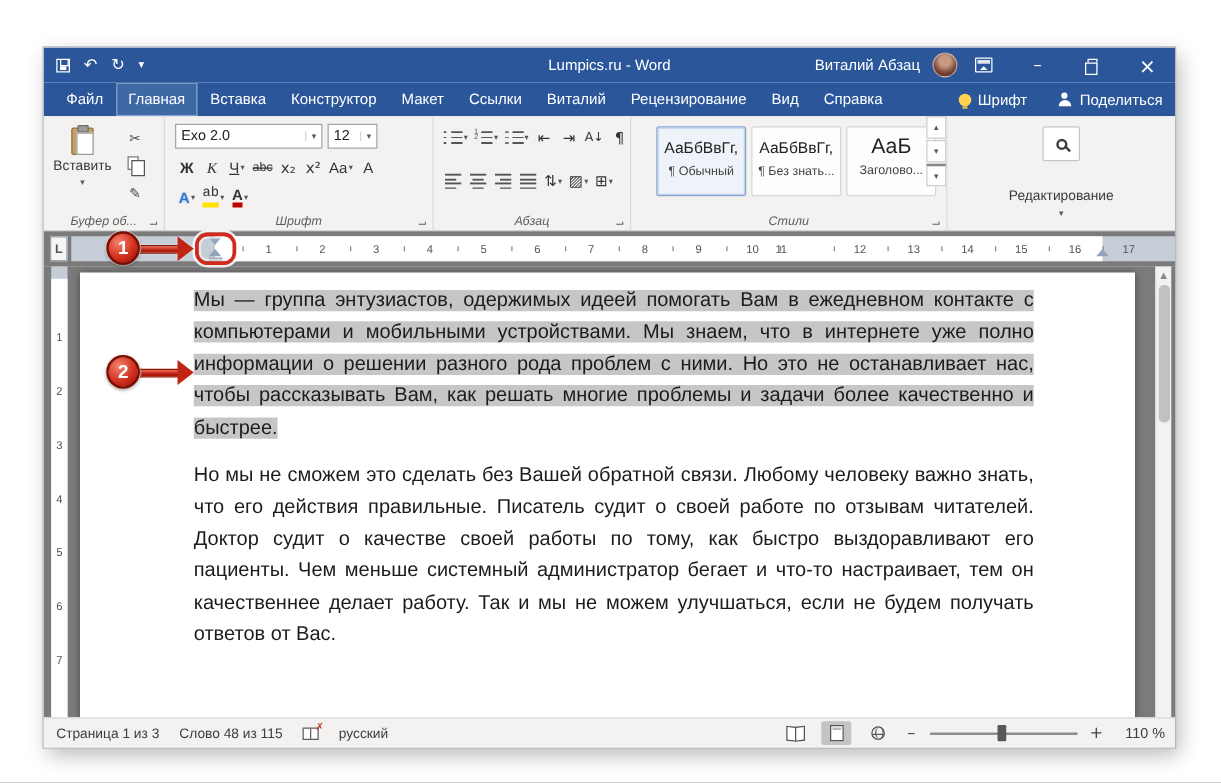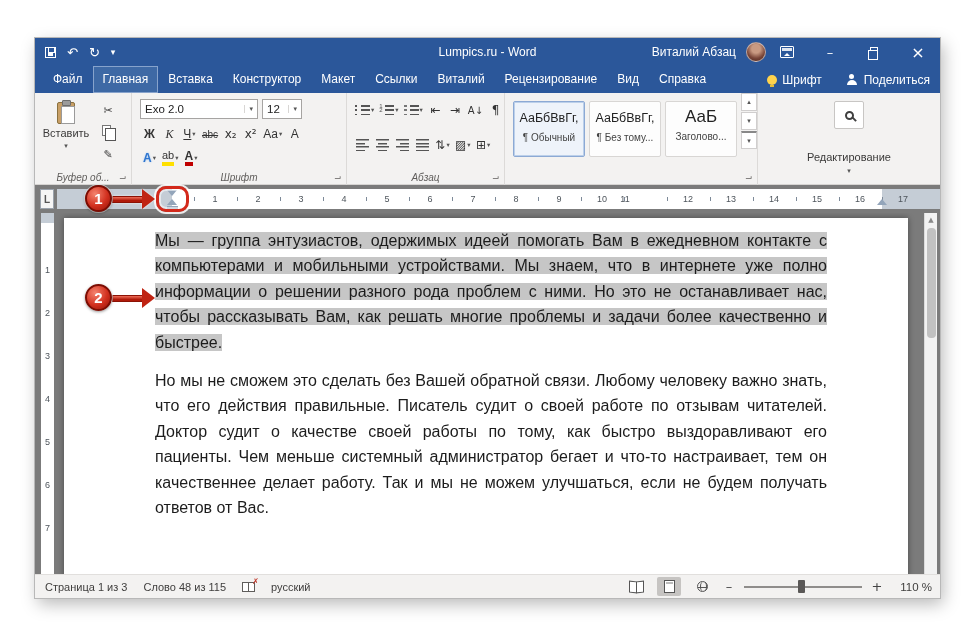--- a/index.html
+++ b/index.html
@@ -75,41 +75,41 @@
   .frow.r2 { top: 31px; } .frow.r3 { top: 55px; }
   .prow { position: absolute; left: 6px; display: flex; gap: 1px; align-items: center; }
   .prow.r1 { top: 7px; } .prow.r2 { top: 42px; }
   .rbtn { height: 20px; min-width: 19px; display: flex; align-items: center; justify-content: center; color: #333; font-size: 12px; border-radius: 2px; padding: 0 2px; }
   .rbtn .dd { font-size: 6.5px; margin-left: 1px; color: #555; }
   .rbtn.b { font-weight: bold; }
   .rbtn.i { font-style: italic; font-family: "Liberation Serif", serif; }
   .rbtn .ul { text-decoration: underline; }
   .rbtn.st { font-size: 10px; text-decoration: line-through; }
   .fx-a { color: #2e75cf; text-shadow: 0 0 2px #9cc3f0; font-weight: bold; }
-  .hl-ab { border-bottom: 4px solid #ffe000; line-height: 1.05; font-size: 11px; }
+  .hl-ab { border-bottom: 4px solid #ffe000; line-height: 1.05; font-size: 11px; font-family: Liberation Mono, monospace; }
   .fc-a { border-bottom: 4px solid #c00000; line-height: 1.05; font-weight: bold; }
 
   .ic-list { width: 15px; height: 12px; position: relative; }
   .ic-list::after { content: ""; position: absolute; right: 0; top: 1px; width: 9px; height: 11px;
       background: repeating-linear-gradient(#555 0 1.5px, transparent 1.5px 4.3px); }
   .ic-bul::before { content: ""; position: absolute; left: 0; top: 1px; width: 2px; height: 11px;
       background: repeating-linear-gradient(#555 0 1.5px, transparent 1.5px 4.3px); }
   .ic-num::before { content: "1\A 2"; white-space: pre; position: absolute; left: 0; top: 0; font-size: 6px; line-height: 4.3px; color: #555; }
   .ic-mul::before { content: ""; position: absolute; left: 0; top: 1px; width: 3px; height: 11px;
       background: repeating-linear-gradient(#777 0 1.5px, transparent 1.5px 4.3px); }
   .ic-al { width: 13px; height: 12px; background-repeat: no-repeat;
       background-image: linear-gradient(#555,#555),linear-gradient(#555,#555),linear-gradient(#555,#555),linear-gradient(#555,#555);
       background-size: 13px 1.5px, 9px 1.5px, 13px 1.5px, 9px 1.5px; }
   .al-left   { background-position: 0 0, 0 3.5px, 0 7px, 0 10.5px; }
   .al-center { background-position: 0 0, 2px 3.5px, 0 7px, 2px 10.5px; }
   .al-right  { background-position: 0 0, 4px 3.5px, 0 7px, 4px 10.5px; }
   .al-just   { background-size: 13px 1.5px, 13px 1.5px, 13px 1.5px, 13px 1.5px;
                background-position: 0 0, 0 3.5px, 0 7px, 0 10.5px; }
 
-  .gallery { position: absolute; left: 8px; top: 8px; right: 0; height: 58px; }
+  .gallery { position: absolute; left: 20px; top: 8px; right: 0; height: 58px; }
   .style-card { position: absolute; top: 0; width: 72px; height: 56px; background: #fdfdfd; border: 1px solid #d8d6d4; border-radius: 2px; text-align: center; overflow: hidden; }
   .style-card.active { border-color: #8ca9d4; background: #eef3fa; box-shadow: inset 0 0 0 1px #bcd0ea; }
   .style-card .sp { font-size: 12.5px; color: #222; margin-top: 9px; white-space: nowrap; }
   .style-card.big .sp { font-size: 17px; margin-top: 5px; }
   .style-card .sn { font-size: 10px; color: #444; margin-top: 7px; white-space: nowrap; }
   .style-card.big .sn { margin-top: 4px; }
   .sgal-scroll { position: absolute; left: 230px; top: 0; width: 16px; }
   .sbtn { width: 16px; height: 18px; border: 1px solid #d0cece; background: #fff; font-size: 7px; display: flex; align-items: center; justify-content: center; color: #555; margin-bottom: 1px; }
   .sbtn.more { border-top: 2px solid #888; }
 
@@ -345,32 +345,33 @@
       </div>
 
       <div class="group grp-styles">
         <div class="gallery">
             <div class="style-card active" style="left: 0px;">
               <div class="sp">АаБбВвГг,</div>
               <div class="sn">¶ Обычный</div>
             </div>
             <div class="style-card" style="left: 76px;">
               <div class="sp">АаБбВвГг,</div>
-              <div class="sn">¶ Без тому...</div>
+              <div class="sn">¶ Без знать...</div>
             </div>
             <div class="style-card big" style="left: 152px;">
               <div class="sp">АаБ</div>
               <div class="sn">Заголово...</div>
             </div>
           </div>
         <div class="gallery sgal-scroll" style="left:236px;">
           <div class="sbtn glyph">▴</div>
           <div class="sbtn glyph">▾</div>
           <div class="sbtn more glyph">▾</div>
         </div>
+        <div class="grp-label">Стили</div>
         <span class="launcher glyph">⌐</span>
       </div>
 
       <div class="group grp-edit">
         <div class="edit-btn">
           <span class="mag"></span>
         </div>
         <div class="edit-label">Редактирование</div>
         <span class="edit-dd glyph">▾</span>
       </div>

